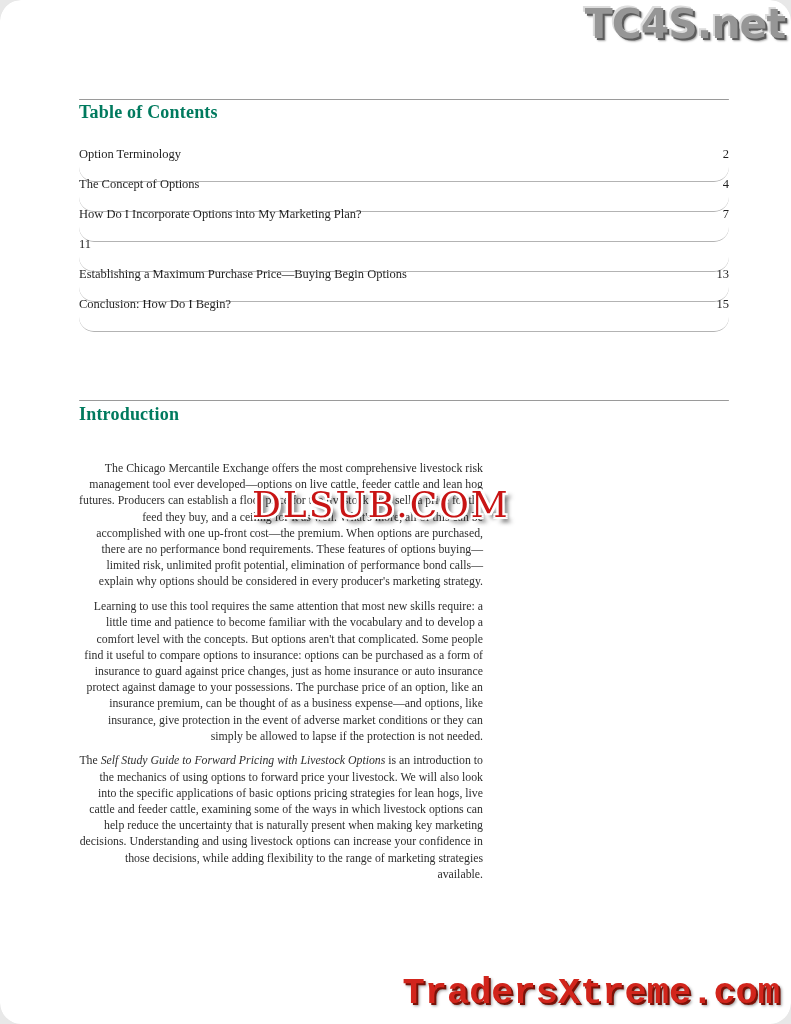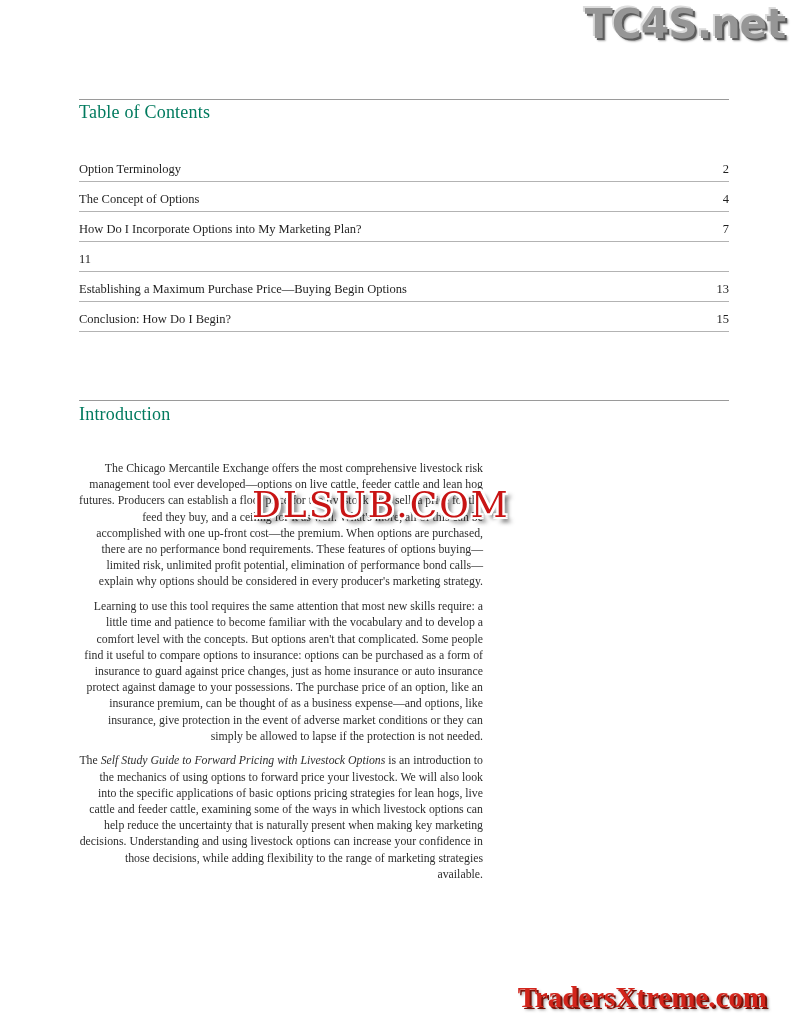--- a/index.html
+++ b/index.html
@@ -1,36 +1,36 @@
 <!DOCTYPE html>
 <html style="--heading_teal: #007a5e; --watermark_red: #c81414; --watermark_red2: #d2251c; --watermark_gray: #969696;"><head>
 <meta charset="utf-8">
 <style>
-  * { margin:0; padding:0; box-sizing:border-box; }
+  * { margin:0; padding:0; box-sizing:border-box;border-radius:21px; }
   html,body { background:#e8e8e8; }
   .page {
     position:relative; width:791px; height:1024px; margin:0 auto;
     background:#ffffff; overflow:hidden;
     font-family:"Liberation Serif", serif;
   }
   .rule {
     position:absolute; left:79px; width:650px; height:0;
     border-top:1px solid #9a9a9a;
   }
   .section-title {
     position:absolute; left:79px;
-    font-size:18px; font-weight:400; letter-spacing:0.2px;
+    font-size:18px; font-weight:700; letter-spacing:0.2px;
     color:var(--heading_teal, #007a5e);
   }
   #toc-title { top:102px; }
   #intro-title { top:404px; }
   .toc-rows { position:absolute; left:79px; top:152px; width:650px; }
   .toc-row {
     display:flex; justify-content:space-between; align-items:flex-end;
-    height:30px; padding-bottom:4px;
+    height:30px; padding-bottom:19px;
     border-bottom:1px solid #b3b3b3;
     font-size:12.5px; color:#1f1f1f;
   }
   .toc-page { color:#1f1f1f; }
   .intro-body { position:absolute; left:79px; top:460px; width:404px;text-align:right; }
   .intro-body p {
     font-size:11.8px; line-height:16.2px; color:#2e2e2e;
     margin-bottom:8.5px;
   }
   .intro-body em { font-style:italic;margin-top:11px; }
@@ -45,23 +45,23 @@
     position:absolute; left:252px; top:484px;
     font-family:"DejaVu Serif", serif; font-weight:normal;
     font-size:36px; letter-spacing:2px;
     color:var(--watermark_red, #c81414);
     text-shadow:
       -2px -2px 0 #fff, 2px -2px 0 #fff, -2px 2px 0 #fff, 2px 2px 0 #fff,
       0 -2px 0 #fff, 0 2px 0 #fff, -2px 0 0 #fff, 2px 0 0 #fff,
       5px 5px 4px rgba(40,40,40,0.75);
   }
   .wm-bottom {
-    position:absolute; right:24px; bottom:10px;
-    font-family:Liberation Serif, serif; font-weight:bold;
-    font-size:29px;
+    position:absolute; right:11px; bottom:10px;
+    font-family:Liberation Mono, monospace; font-weight:bold;
+    font-size:37px;
     color:var(--watermark_red2, #d2251c);
     text-shadow:2px 2px 0 #7a1208, 3px 3px 3px rgba(0,0,0,0.4);
   }
 </style>
 </head>
 <body>
 
 <div class="page">
 
   <div class="wm-top">TC4S.net</div>

